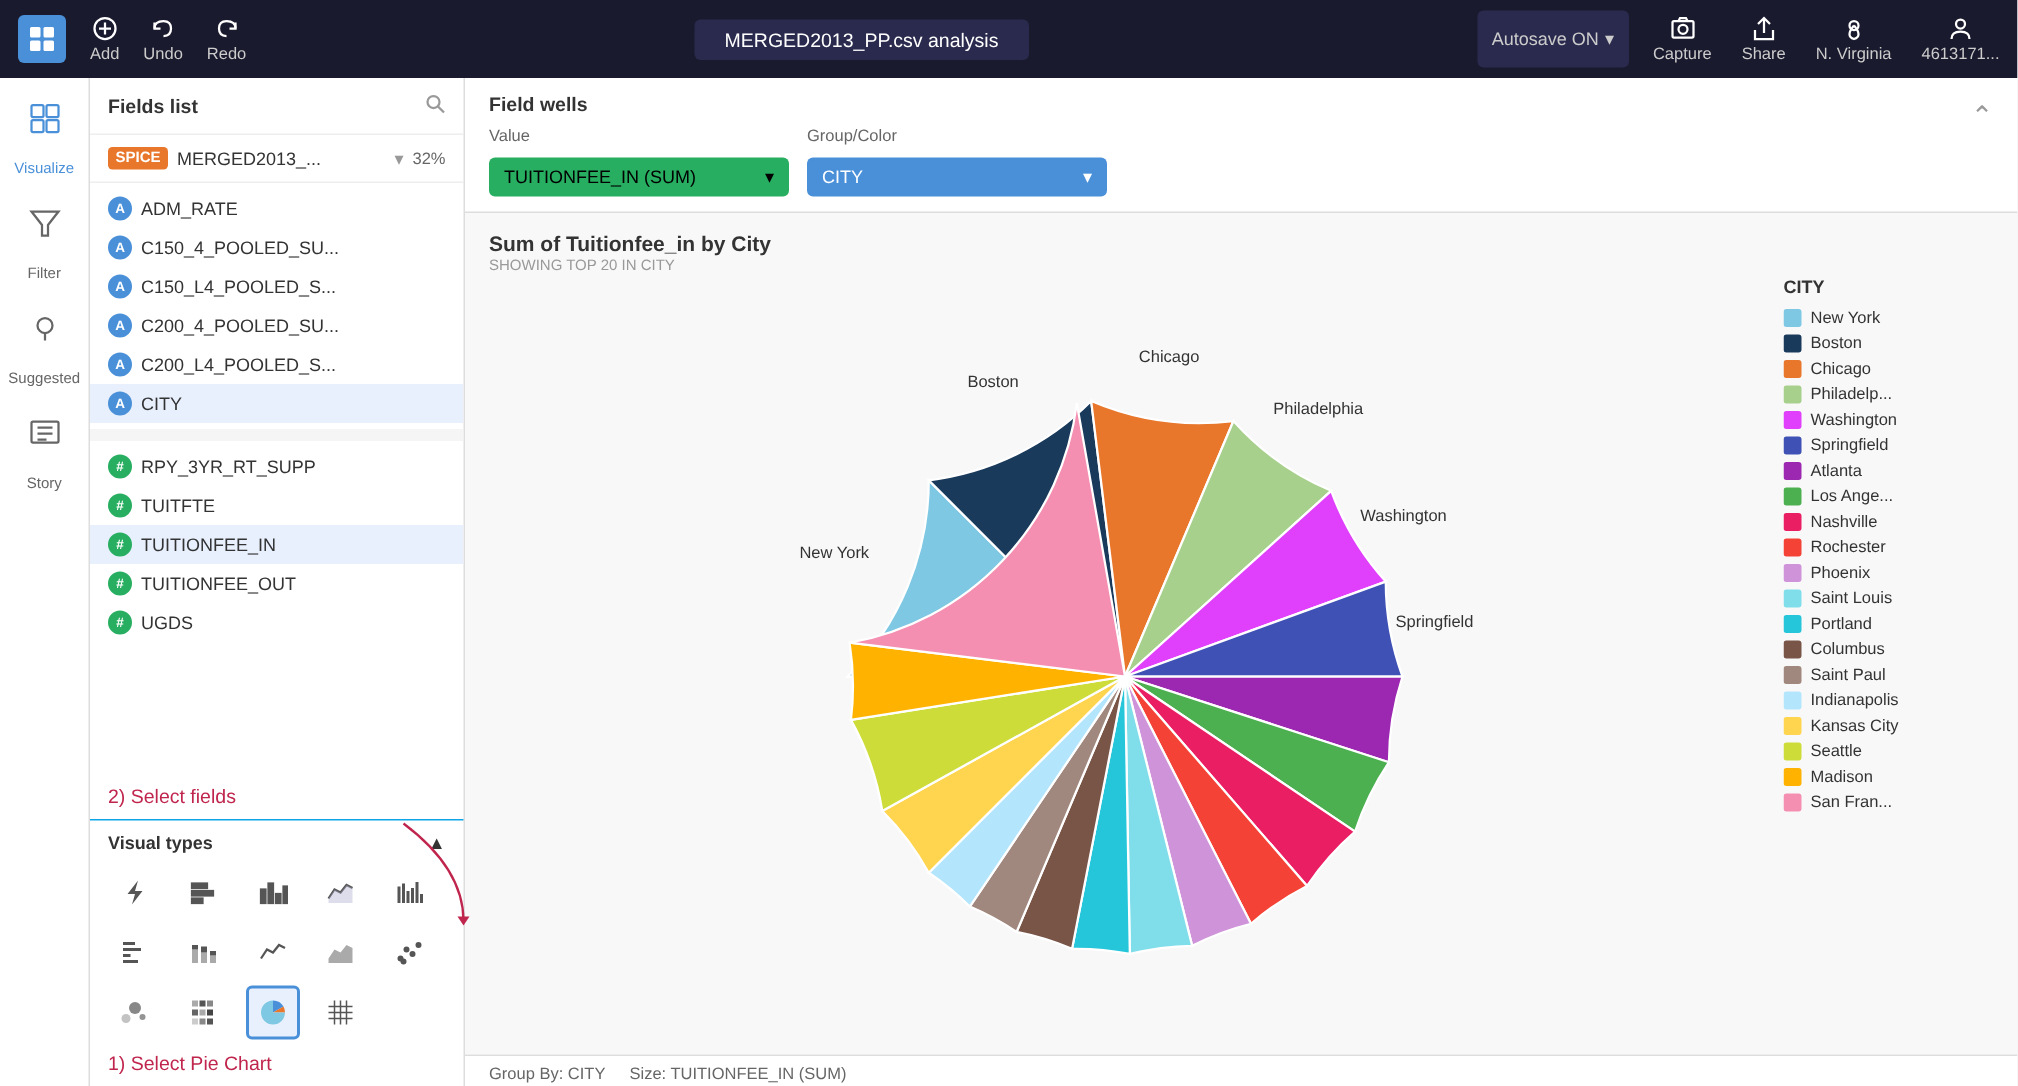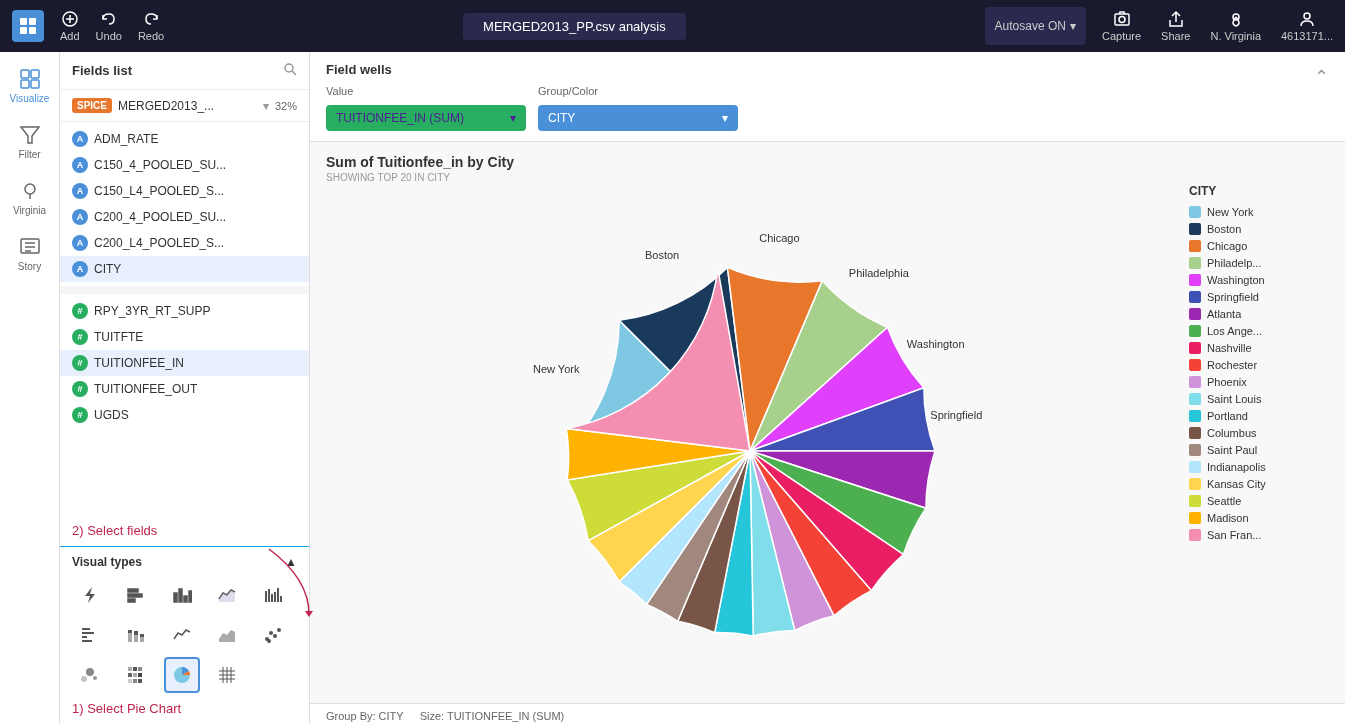--- a/index.html
+++ b/index.html
@@ -25,21 +25,21 @@
     
     .main-layout { display: flex; height: calc(724px - 52px); }
 
     
     .icon-sidebar {
       width: 60px; background: #fff; border-right: 1px solid #ddd;
       display: flex; flex-direction: column; align-items: center; padding-top: 8px; gap: 4px;
     }
     .icon-sidebar-item {
       display: flex; flex-direction: column; align-items: center; padding: 8px 4px;
-      cursor: pointer; color: #666; font-size: 10px; gap: 3px; width: 100%;
+      cursor: pointer; color: #666; font-size: 10px; gap: 17px; width: 100%;
       justify-content: center; border-radius: 4px;
     }
     .icon-sidebar-item.active { color: #4a90d9; }
     .icon-sidebar-item svg { width: 22px; height: 22px; }
 
     
     .fields-panel {
       width: 250px; background: #fff; border-right: 1px solid #ddd;
       display: flex; flex-direction: column; padding: 0;
     }
@@ -103,21 +103,21 @@
     }
     .field-well {
       display: flex; flex-direction: column; gap: 4px;
     }
     .field-well-label { font-size: 11px; color: #666; margin-bottom: 4px; }
     .field-well-input {
       display: flex; align-items: center; padding: 6px 10px; border-radius: 4px;
       font-size: 12px; font-weight: 500; cursor: pointer; min-width: 200px;
       justify-content: space-between;
     }
-    .field-well-input.green { background: #27ae60; color: #4c1d95; align-items: flex-end; }
+    .field-well-input.green { background: #27ae60; color: #000000; align-items: flex-end; }
     .field-well-input.blue { background: #4a90d9; color: white; }
 
     
     .chart-area {
       flex: 1; display: flex; padding: 12px 16px; gap: 16px; position: relative;
     }
     .chart-container {
       flex: 1; display: flex; flex-direction: column; gap: 24px;
     }
     .chart-title-area { margin-bottom: 4px; }
@@ -240,21 +240,21 @@
       <svg width="22" height="22" viewBox="0 0 22 22" fill="none" stroke="#666" stroke-width="1.5">
           <polygon points="2,3 20,3 13,12 13,19 9,19 9,12"></polygon>
         </svg>
       <span style="font-size:10px;color:#666">Filter</span>
     </div>
     <div class="icon-sidebar-item">
       <svg width="22" height="22" viewBox="0 0 22 22" fill="none" stroke="#666" stroke-width="1.5">
           <circle cx="11" cy="9" r="5"></circle>
           <line x1="11" y1="14" x2="11" y2="19"></line>
         </svg>
-      <span style="font-size:10px;color:#666">Virginia</span>
+      <span style="font-size:10px;color:#666">Suggested</span>
     </div>
     <div class="icon-sidebar-item">
       <svg width="22" height="22" viewBox="0 0 22 22" fill="none" stroke="#666" stroke-width="1.5">
           <rect x="2" y="3" width="18" height="14" rx="1"></rect>
           <line x1="6" y1="7" x2="16" y2="7"></line>
           <line x1="6" y1="11" x2="16" y2="11"></line>
           <line x1="6" y1="15" x2="12" y2="15"></line>
         </svg>
       <span style="font-size:10px;color:#666">Story</span>
     </div>

